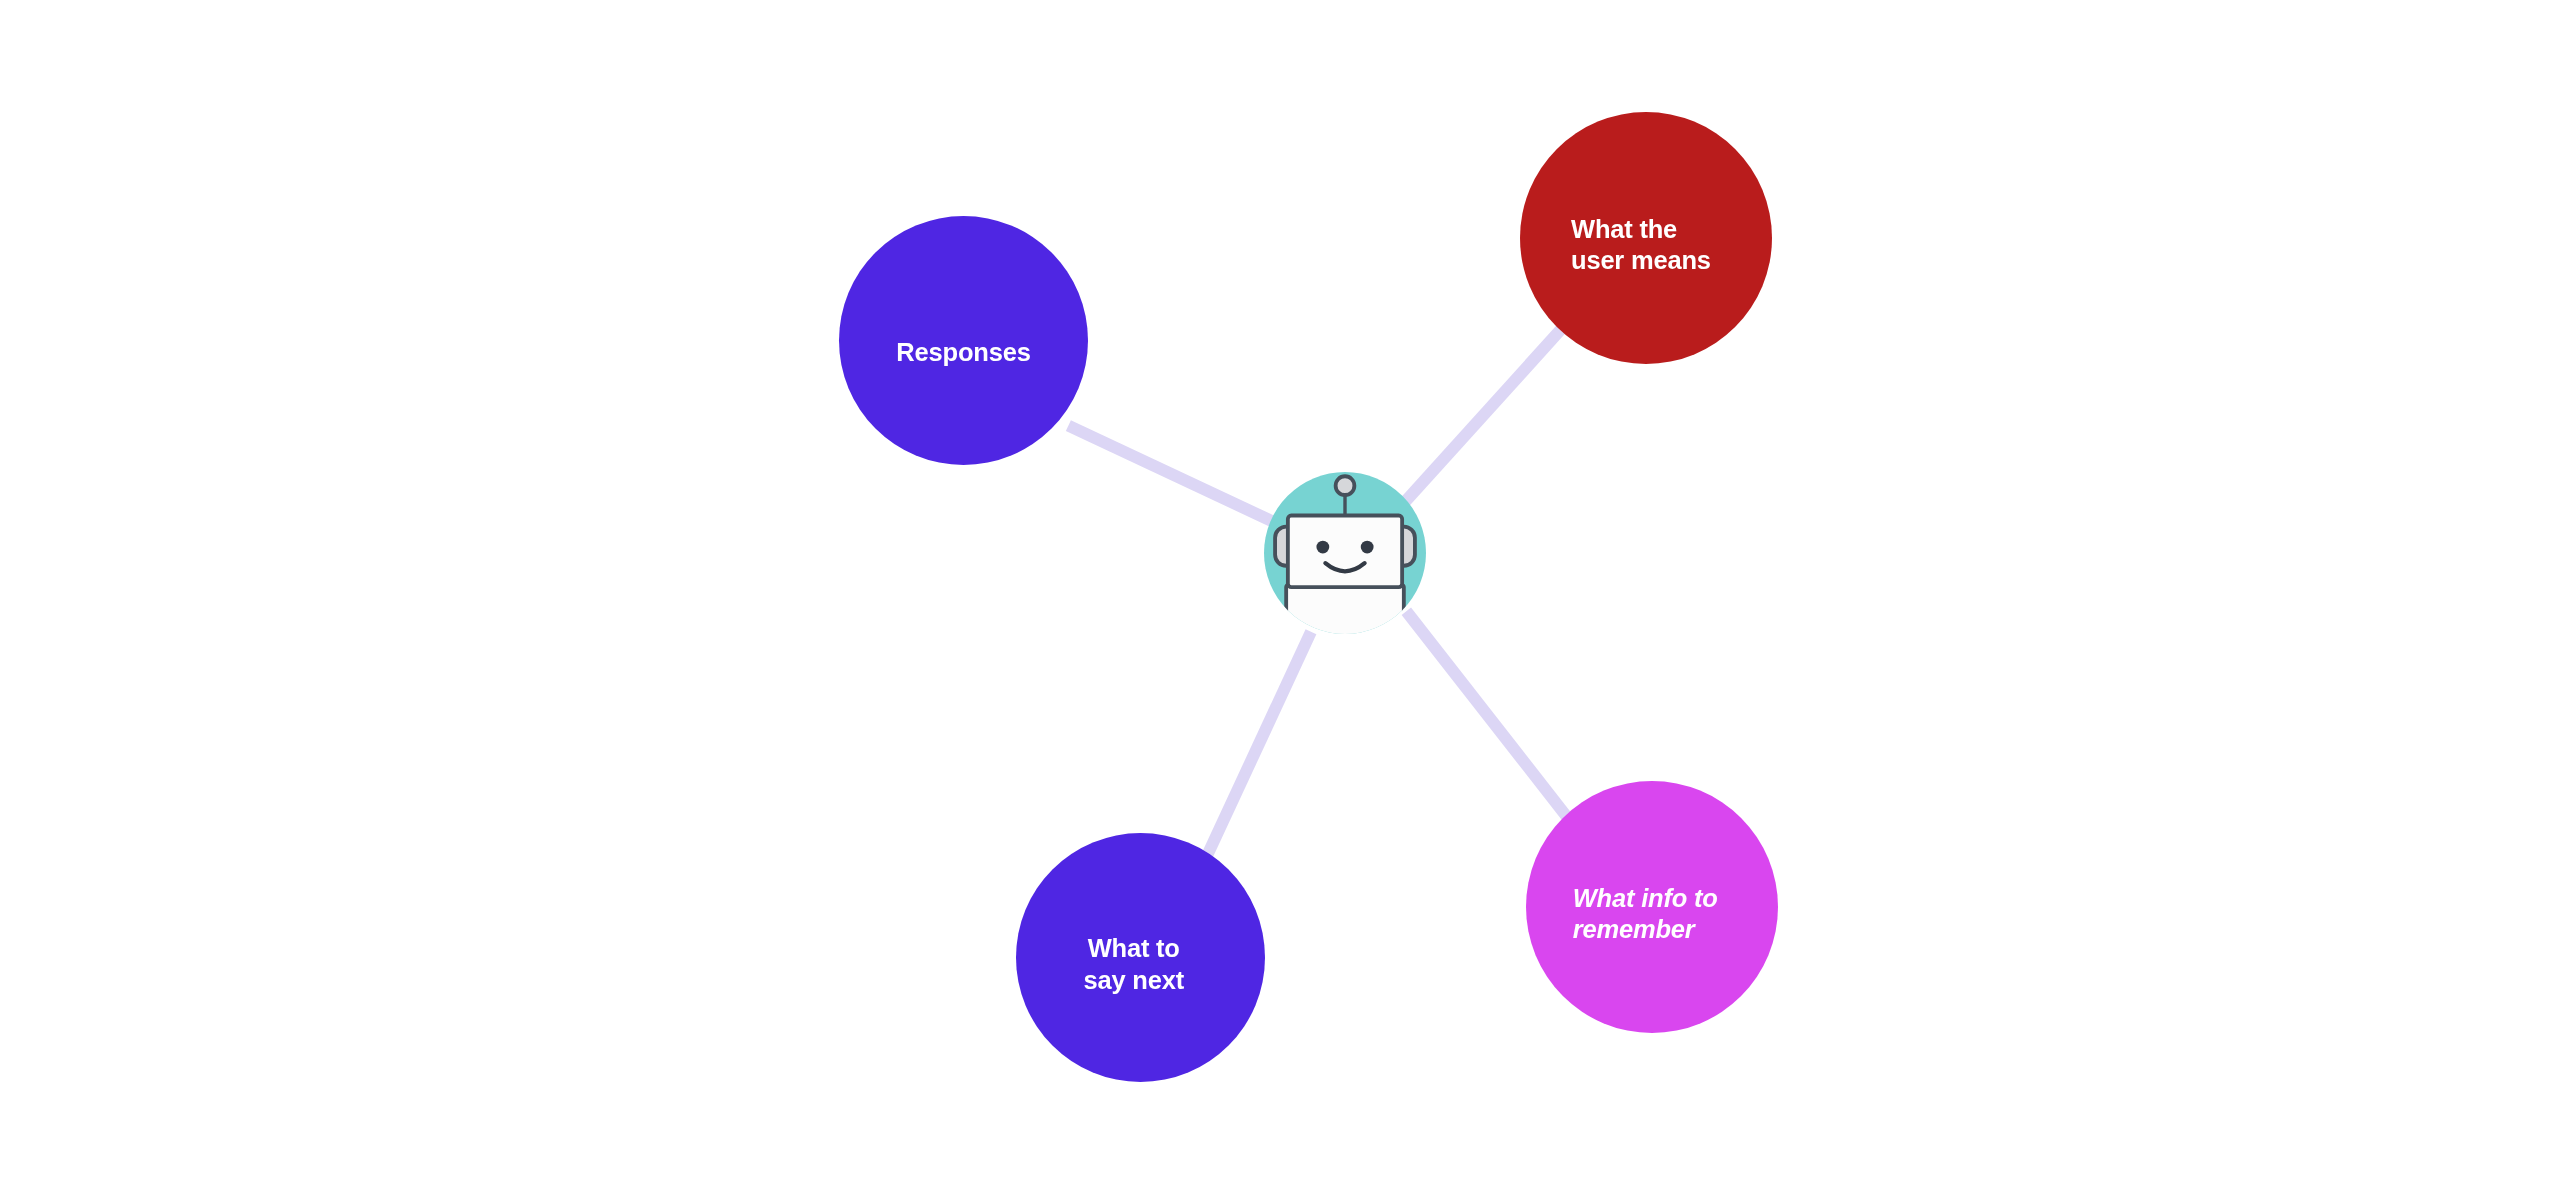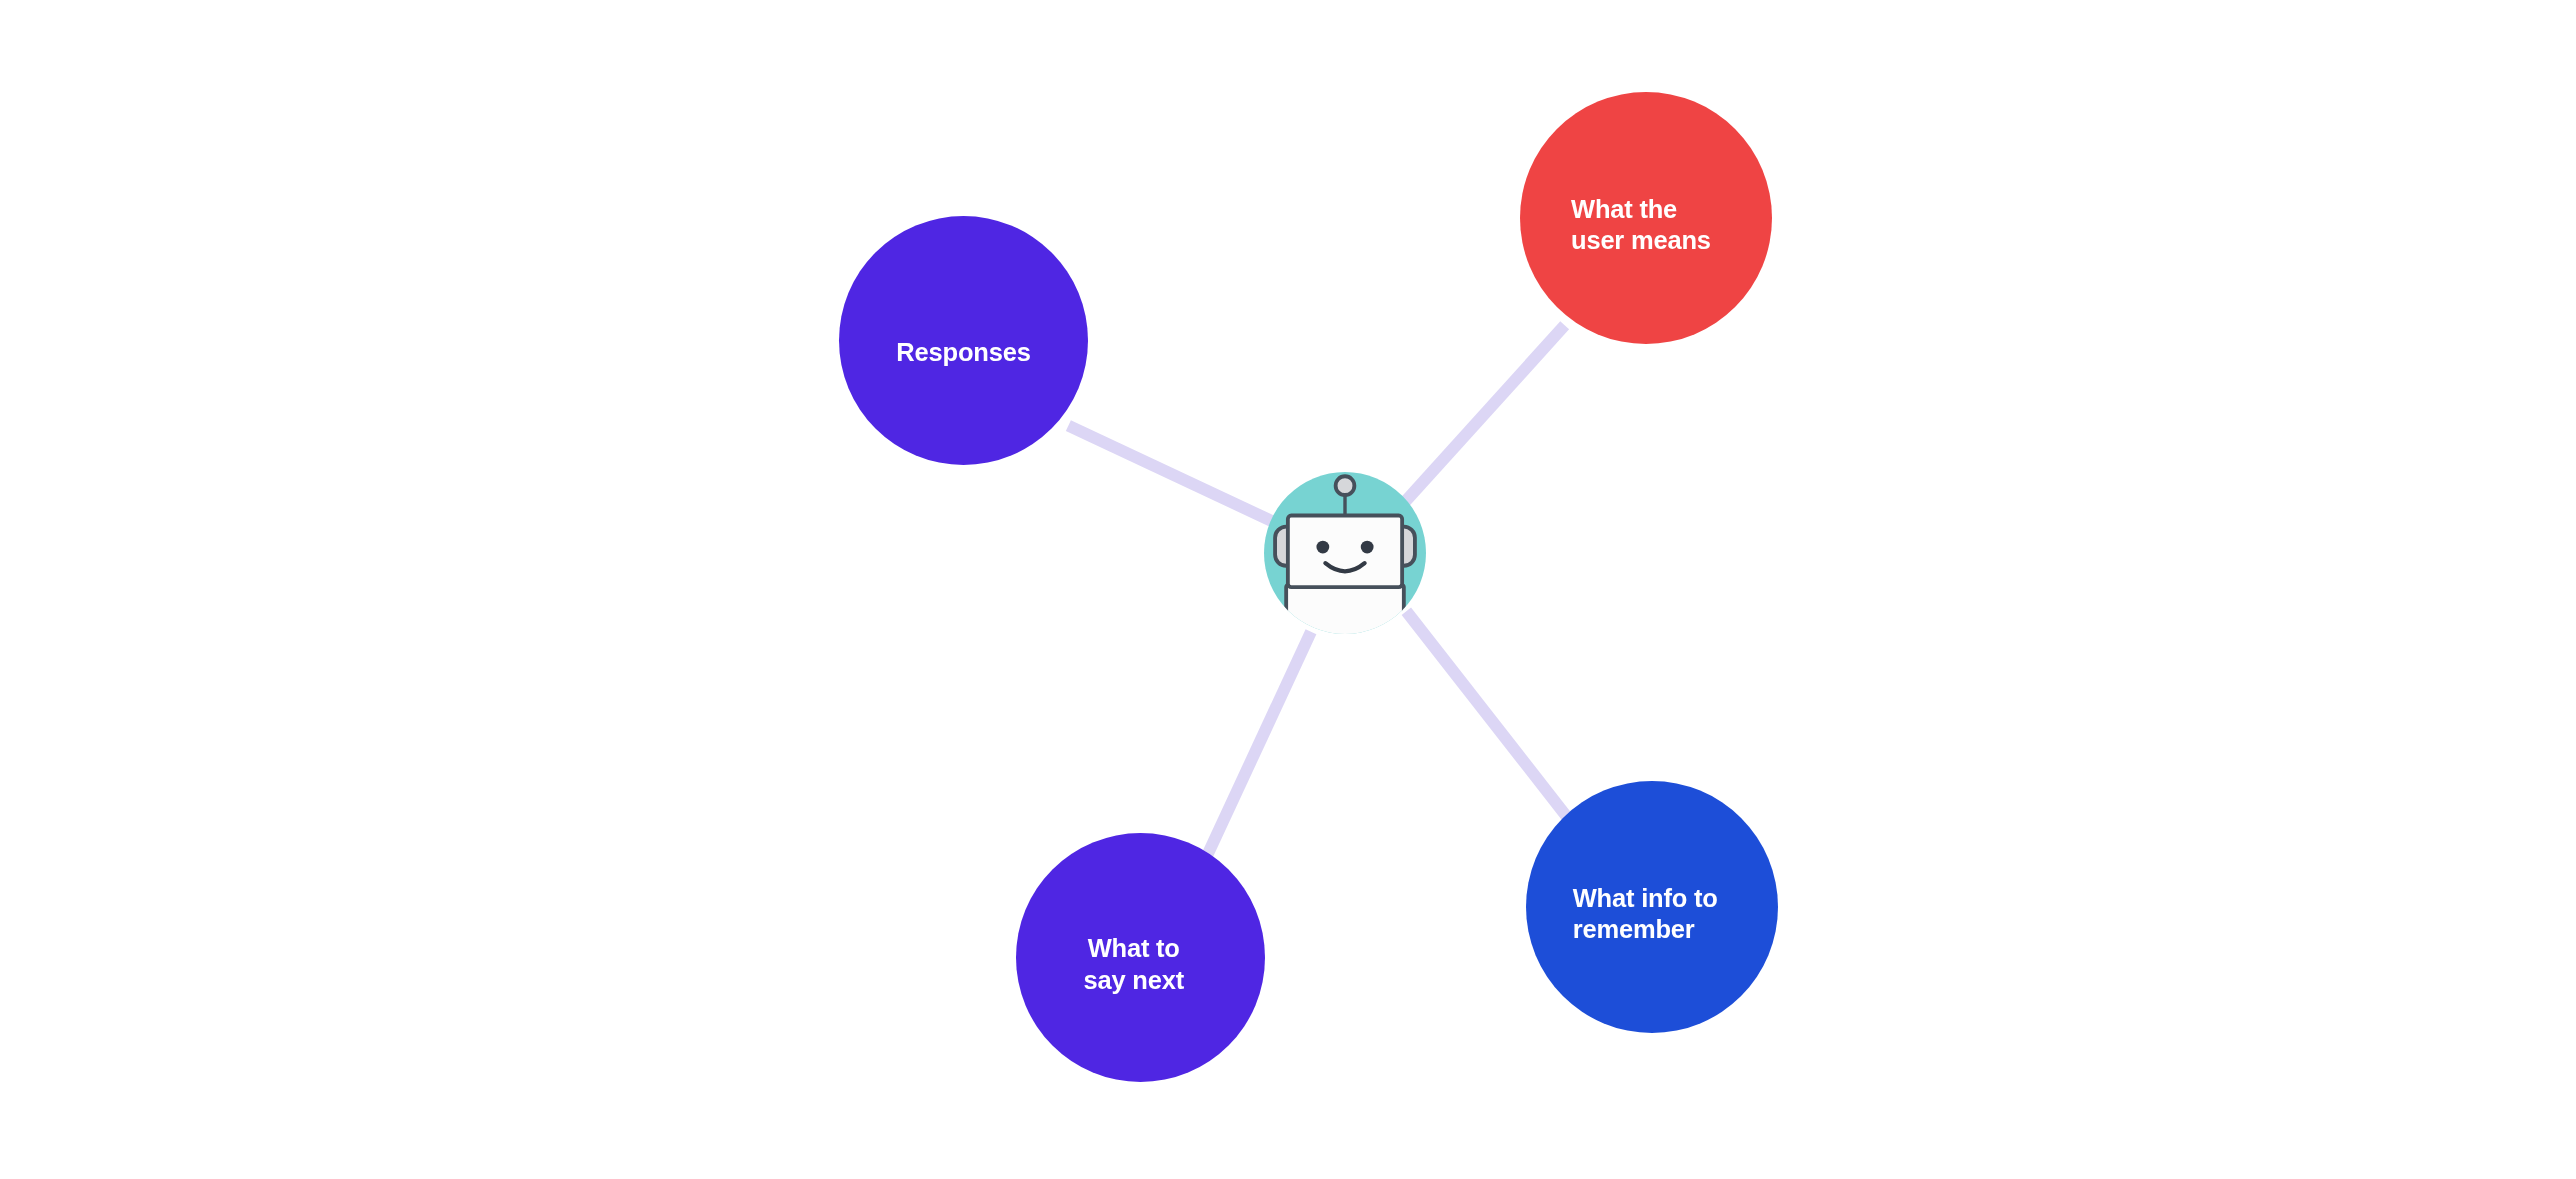--- a/index.html
+++ b/index.html
@@ -103,28 +103,28 @@
 
         <path d="M 72 107 Q 95 126 118 107" fill="none" stroke="#333A45" stroke-width="5" stroke-linecap="round"></path>
       </g>
     </svg>
   </div>
 
   <div id="nodes-container">
       <div class="node node-purple" style="left: 839px; top: 216px; width: 249px; height: 249px; background: rgb(79, 38, 227);">
         <div class="node-label" style="text-align: left; color: rgb(255, 255, 255); transform: translate(0px, 6.8px); margin-top: 11px;">Responses</div>
       </div>
-      <div class="node node-purple" style="left: 1520px; top: 92px; width: 252px; height: 252px; background: #ef4444;">
+      <div class="node node-purple" style="left: 1520px; top: 112px; width: 252px; height: 252px; background: #b91c1c;">
         <div class="node-label" style="text-align: left; color: rgb(255, 255, 255); transform: translate(-5.1px, 6.8px);">What the
 user means</div>
       </div>
       <div class="node node-purple" style="left: 1016px; top: 833px; width: 249px; height: 249px; background: rgb(79, 38, 227);">
         <div class="node-label" style="text-align: center; color: rgb(255, 255, 255); transform: translate(-6.8px, 6.8px);">What to
 say next</div>
       </div>
-      <div class="node node-purple" style="left: 1526px; top: 781px; width: 252px; height: 252px; background: #1d4ed8;">
+      <div class="node node-purple" style="left: 1526px; top: 781px; width: 252px; height: 252px; background: #d946ef; font-style: italic;">
         <div class="node-label" style="text-align: left; color: rgb(255, 255, 255); transform: translate(-6.8px, 6.8px);">What info to
 remember</div>
       </div>
     </div>
 
 </div>
 
 
 </body></html>

